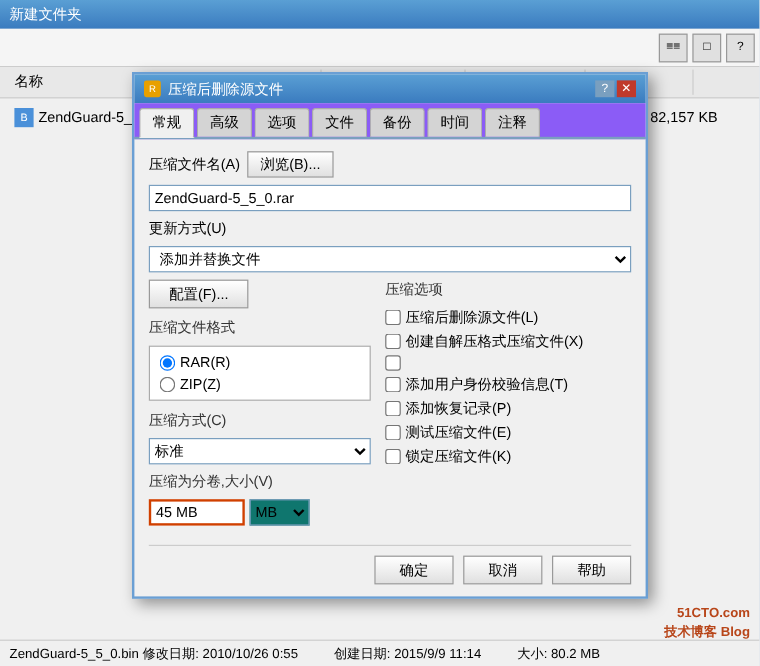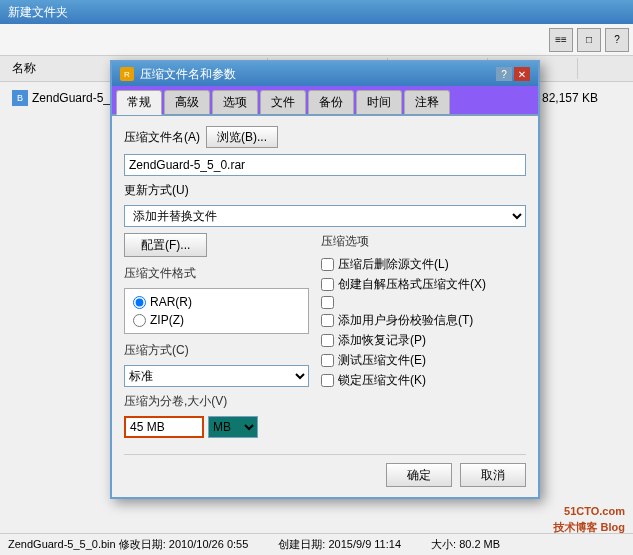--- a/index.html
+++ b/index.html
@@ -446,21 +446,21 @@
     <div>技术博客 Blog</div>
   </div>
 
 </div>
 
 <div class="dialog-overlay">
 
   <div class="dialog-titlebar">
     <div class="dialog-title-left">
       <div class="dialog-title-icon">R</div>
-      <span>压缩文件名和参数</span>
+      <span>压缩后删除源文件</span>
     </div>
     <div class="dialog-title-btns">
       <button class="title-btn title-btn-q">?</button>
       <button class="title-btn">✕</button>
     </div>
   </div>
 
   <div class="tab-bar">
     <div class="tab active">常规</div>
     <div class="tab">高级</div>
@@ -560,20 +560,21 @@
             <input type="checkbox" style="">
             <span>锁定压缩文件(K)</span>
           </label>
         </div>
       </div>
     </div>
 
     <div class="dialog-buttons">
       <button class="dialog-btn">确定</button>
       <button class="dialog-btn">取消</button>
+      <button class="dialog-btn">帮助</button>
     </div>
   </div>
 </div>
 
 <div class="annotation" style="position:absolute; bottom:55px; left:120px;">
   <div>手动输入大小</div>
   <div>如 <span style="color:#d04000; font-weight:bold;">45MB</span></div>
   <svg width="20" height="24" style="display:block; margin: 0 auto;">
     <polygon points="2,0 18,0 10,20" fill="#d04000"></polygon>
   </svg>

